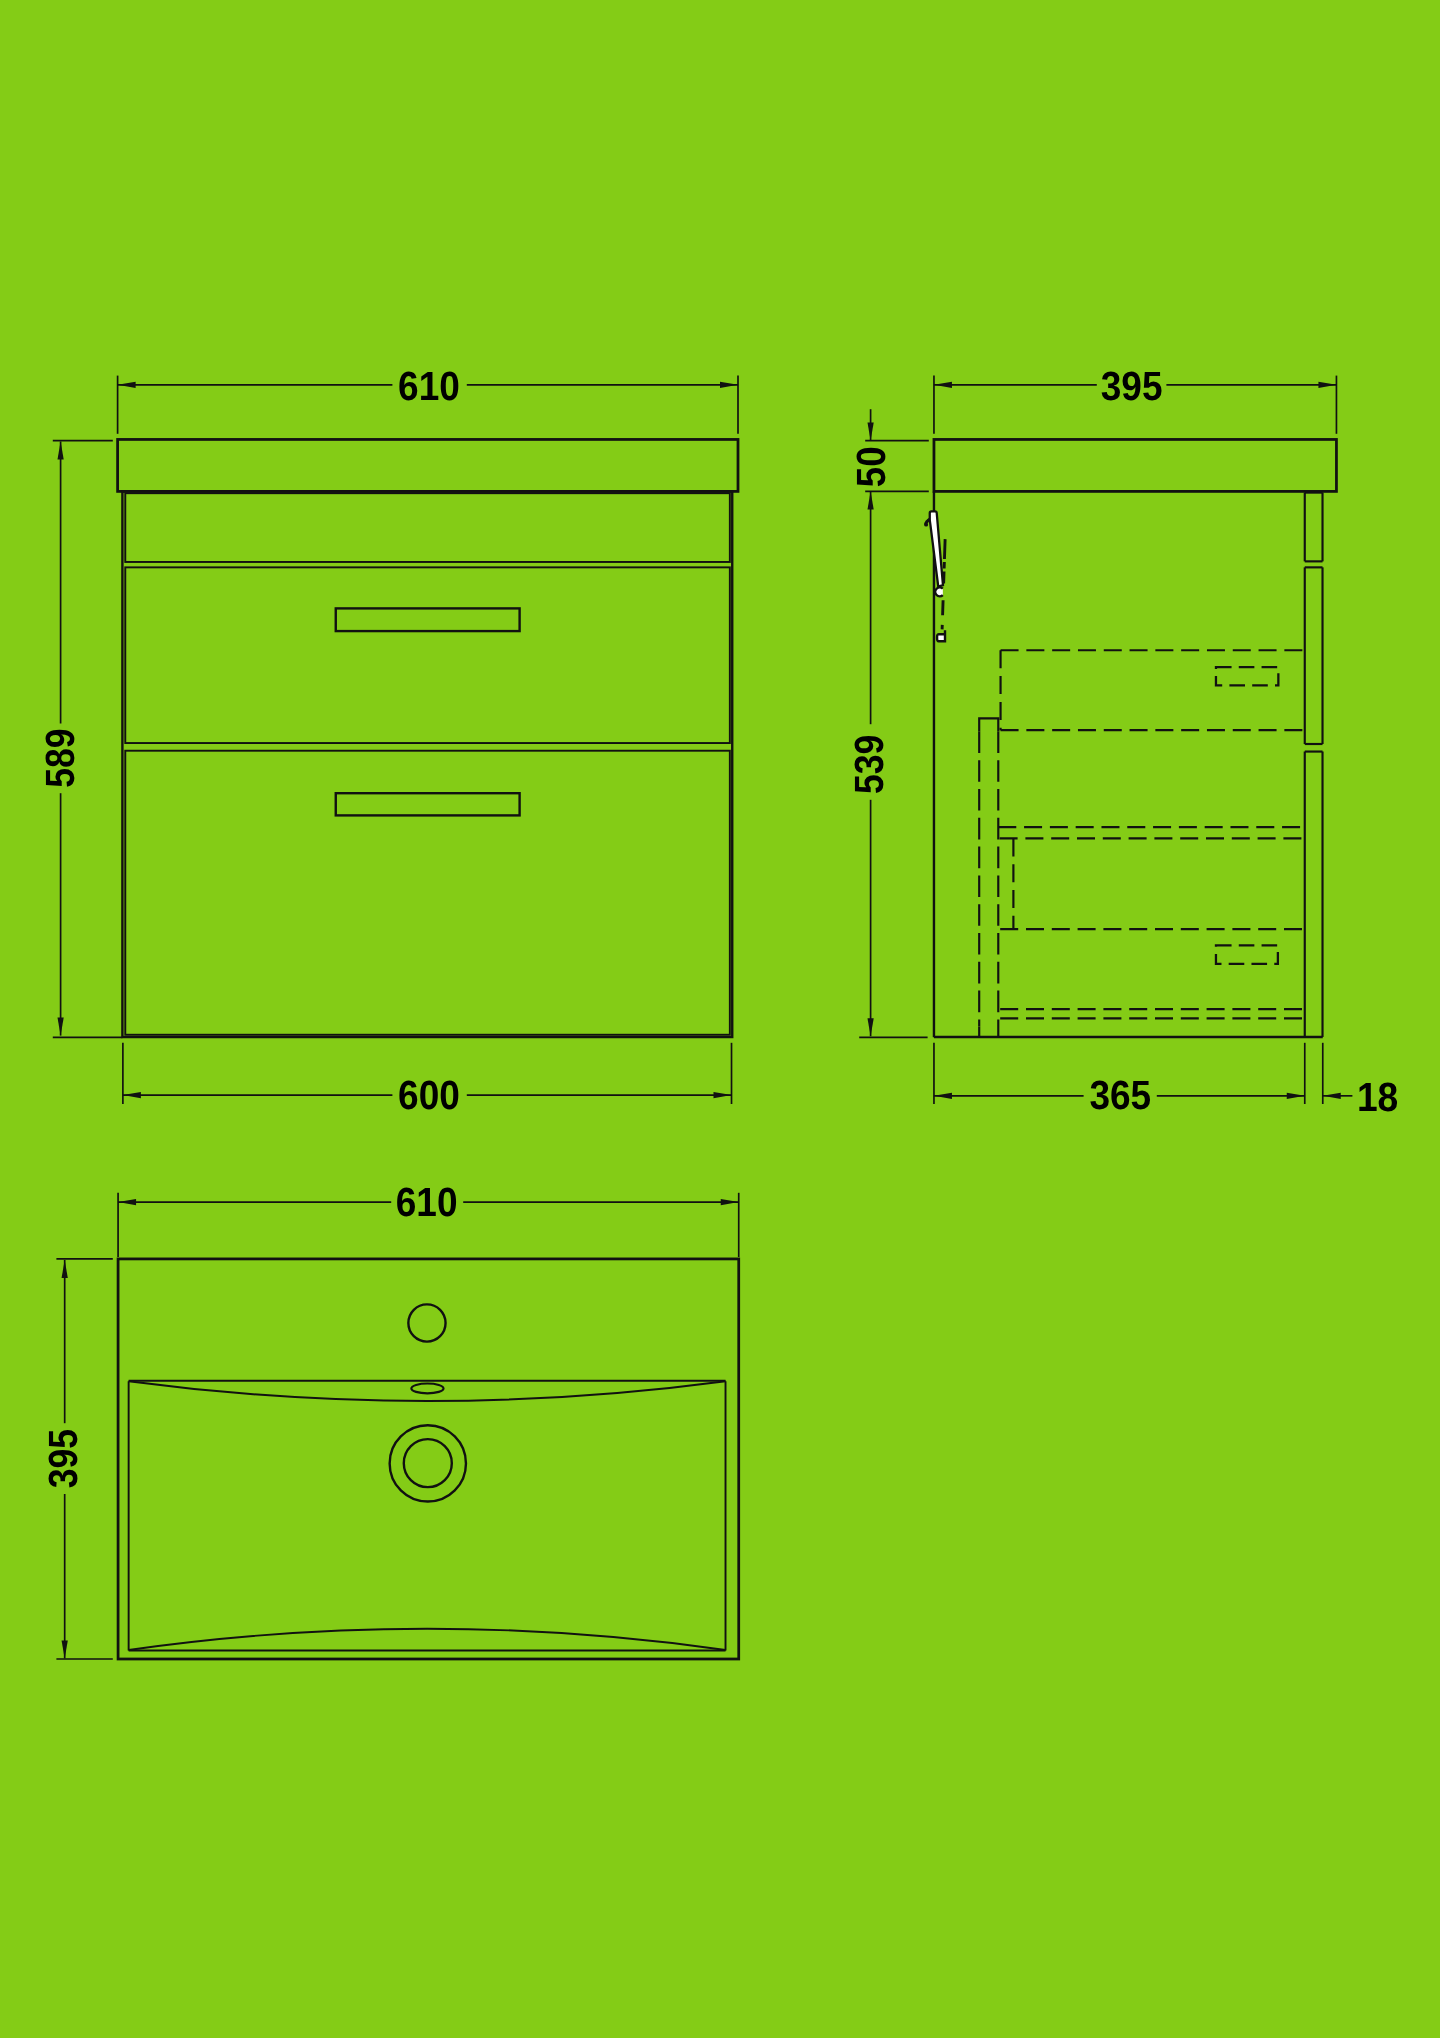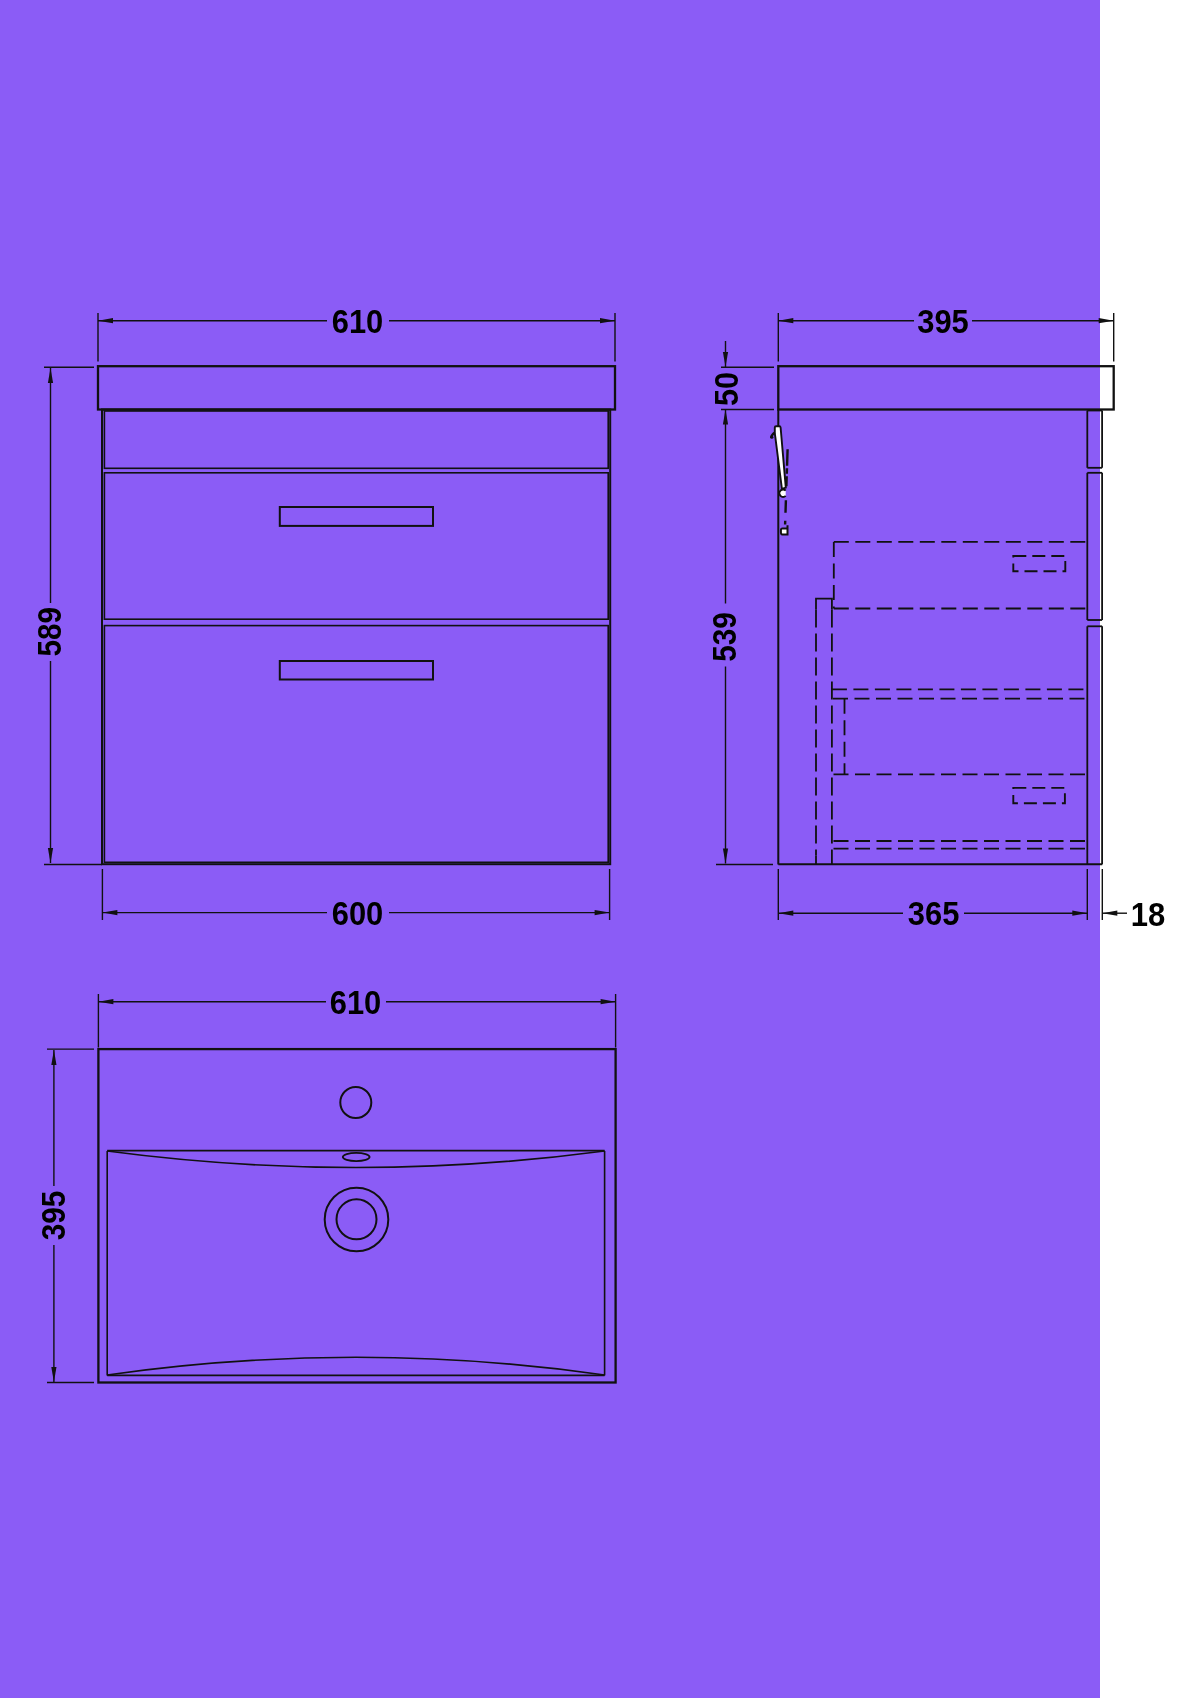--- a/index.html
+++ b/index.html
@@ -1,17 +1,17 @@
 <!DOCTYPE html>
 <html><head>
 <meta charset="utf-8">
 <title>Vanity Unit Technical Drawing</title>
 <style>
   html,body{margin:0;padding:0;background:#ffffff;}
-  #page{width:1100px;height:1698px;background:#8b5cf6;position:relative;transform:translateZ(0);will-change:transform;text-decoration:underline;}
+  #page{width:1200px;height:1698px;background:#84cc16;position:relative;transform:translateZ(0);will-change:transform;text-decoration:underline;}
   svg{display:block;}
   text{font-family:"Liberation Sans", sans-serif;font-weight:bold;font-size:34px;fill:#000000;}
 </style>
 </head>
 <body>
 <div id="page">
 <svg width="1200" height="1698" viewBox="0 0 1200 1698" fill="none" stroke-linecap="butt" style="opacity:0.999;">
 
 <g id="front" stroke="#111111">
 

